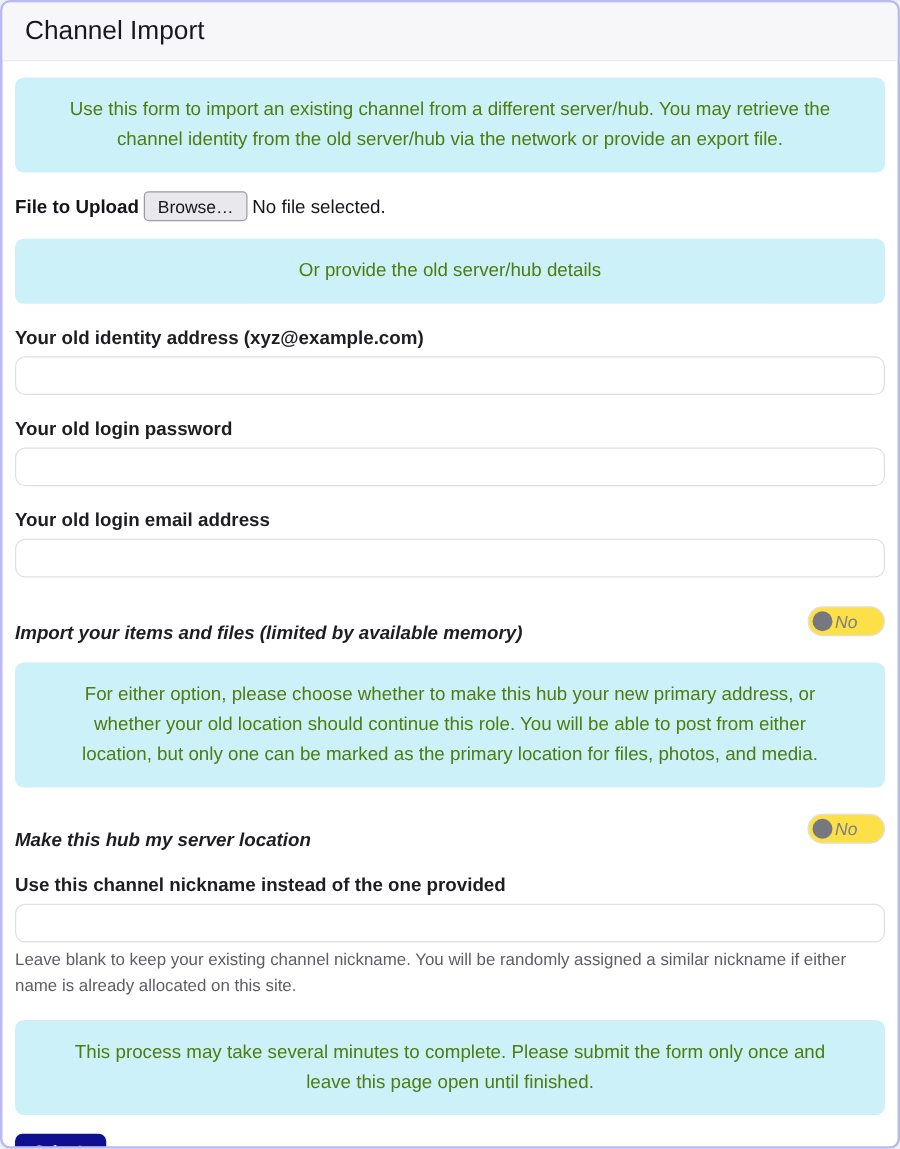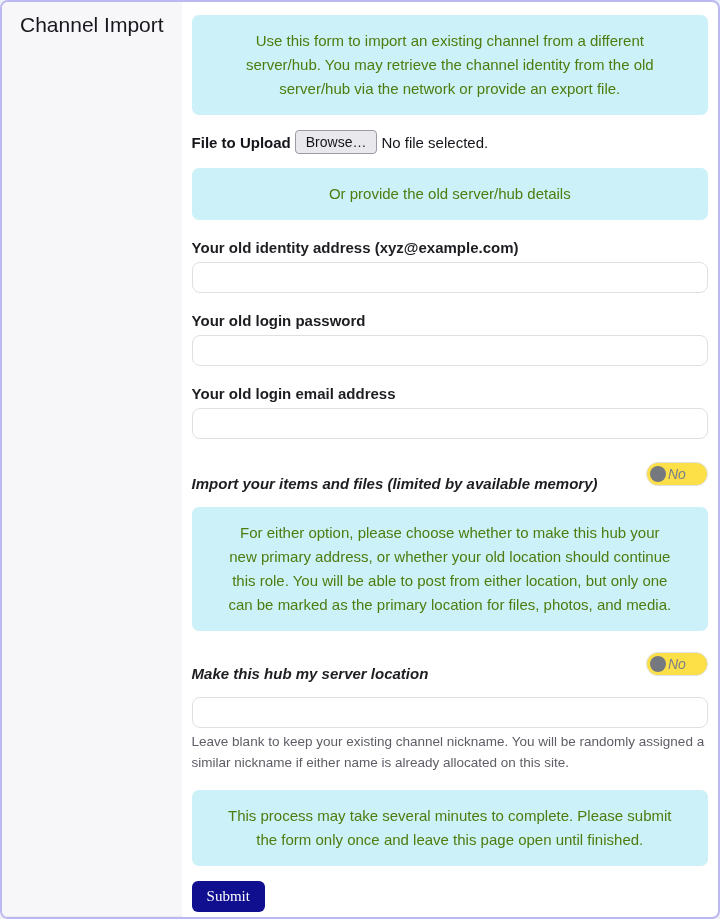--- a/index.html
+++ b/index.html
@@ -1,19 +1,19 @@
 <!DOCTYPE html>
 <html><head>
 <meta charset="utf-8">
 <style>
   html,body{margin:0;padding:0;background:#eef0f7;font-family:"Liberation Sans",sans-serif;}
   .card{
     width:720px;height:919px;box-sizing:border-box;margin:0;
     background:#ffffff;border:2px solid #bbb8f2;border-radius:8px;
-    overflow:hidden;display:flex;flex-direction:row;
+    overflow:hidden;display:flex;flex-direction:column;
   }
   .card-header{
     background:#f7f7f9;padding:11px 18px;border-bottom:1px solid #ebebf0;
     font-size:21px;color:#17171d;flex:0 0 auto;
   }
   .card-body{padding:13px 10px 10px;flex:1 1 auto;}
   .alert-info{
     background:#cdf1f8;color:#4d7c0f;border-radius:7px;
     text-align:center;padding:14px 34px;font-size:15px;line-height:1.6;
     margin-bottom:15px;
@@ -93,20 +93,21 @@
 
     <div class="toggle-row">
       <span class="form-label">Make this hub my server location</span>
       <span class="toggle">
         <span class="toggle-knob"></span>
         <span class="toggle-text">No</span>
       </span>
     </div>
 
     <div class="form-group" style="margin-bottom:15px;">
+      <label class="form-label">Use this channel nickname instead of the one provided</label>
       <input class="text-input" type="text" value="" style="">
     </div>
     <div class="help-text">Leave blank to keep your existing channel nickname. You will be randomly assigned a similar nickname if either name is already allocated on this site.</div>
 
     <div class="alert-info">This process may take several minutes to complete. Please submit the form only once and leave this page open until finished.</div>
 
     <button class="submit-btn" type="submit">Submit</button>
 
   </div>
 </div>

